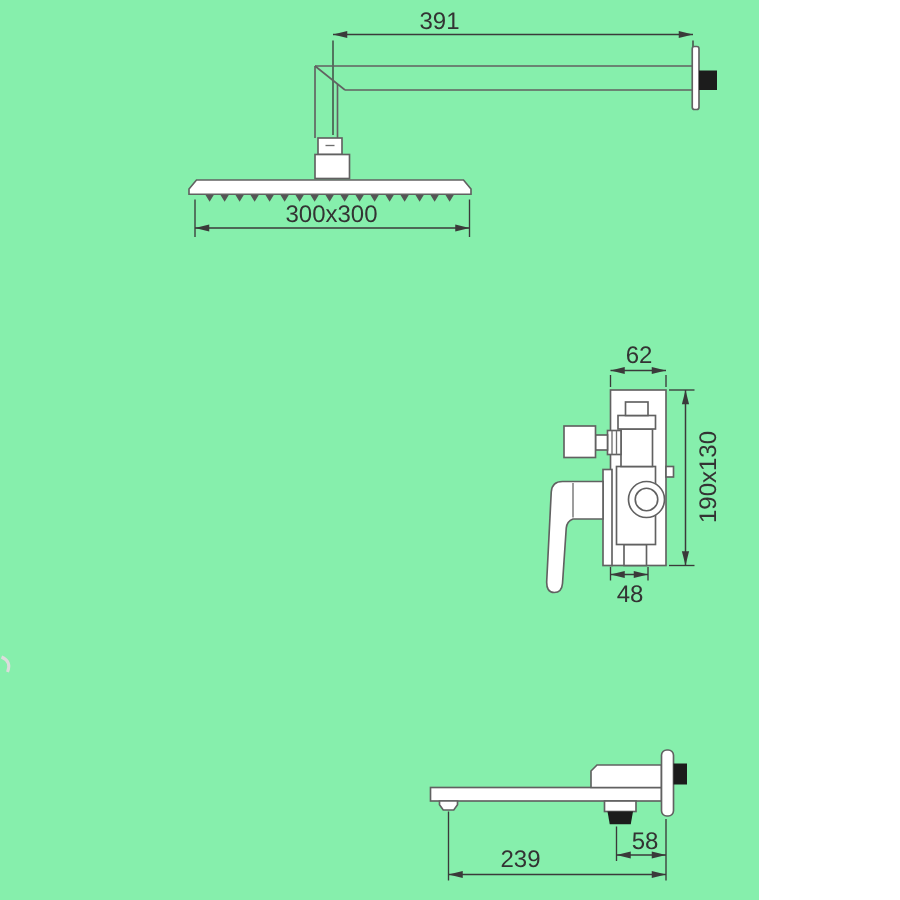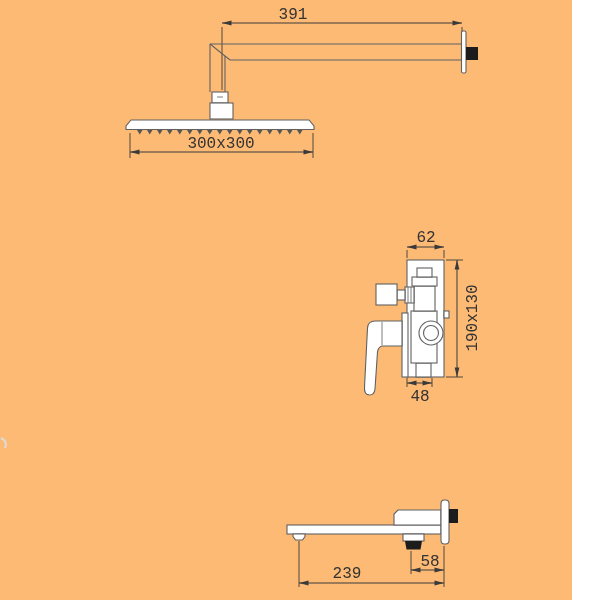--- a/index.html
+++ b/index.html
@@ -1,18 +1,18 @@
 <!DOCTYPE html>
 <html><head>
 <meta charset="utf-8">
 <style>
   html,body { margin:0; padding:0; background:#fff; }
   #canvas {
-    position:relative; width:572px; height:600px; background:#fdba74;
-    font-family:Liberation Mono, monospace;
+    position:relative; width:506px; height:600px; background:#86efac;
+    font-family:Liberation Sans, sans-serif;
     overflow:hidden;
   }
   svg { display:block; }
   .outline   { stroke:#616161; fill:none;   stroke-width:1.1; stroke-linejoin:miter; }
   .outline-f { stroke:#616161; fill:#ffffff; stroke-width:1.1; stroke-linejoin:miter; }
   .thin      { stroke:#6e6e6e; fill:none; stroke-width:0.9; }
   .dimline   { stroke:#3a3a3a; fill:none; stroke-width:1; }
   .extline   { stroke:#3a3a3a; fill:none; stroke-width:0.9; }
   .dimtext   { font-size:16px; fill:#333333; }
   .nozzles   { fill:#555555; stroke:none; }

